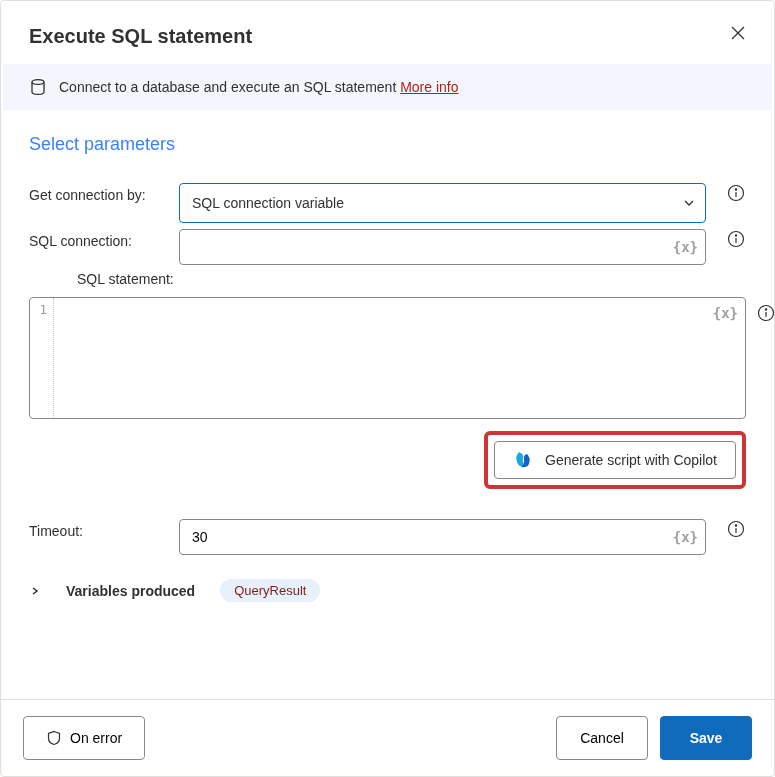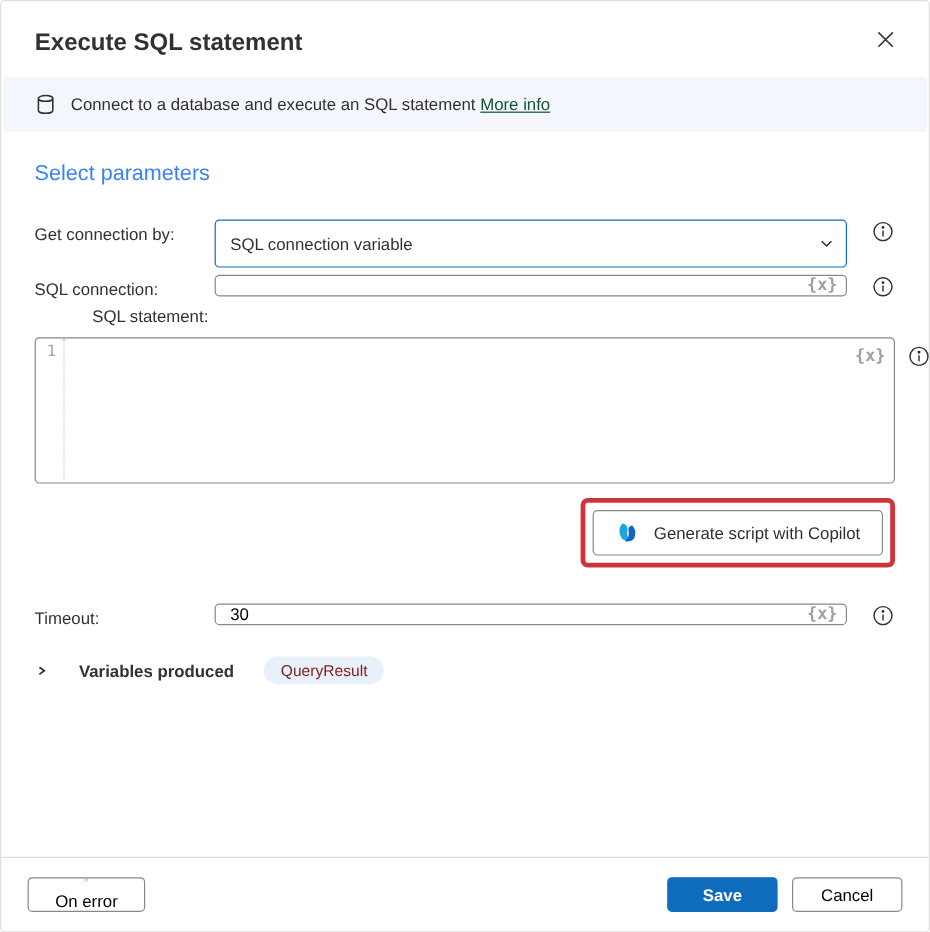--- a/index.html
+++ b/index.html
@@ -27,21 +27,21 @@
     .info-banner {
       background: #f3f6fc;
       margin: 0 2px;
       padding: 14px 26px;
       display: flex;
       align-items: center;
       gap: 12px;
     }
     .db-icon { width: 18px; height: 18px; flex-shrink: 0; }
     .info-banner .text { font-size: 14px; color: #323130; }
-    .info-banner a { color: #14532d; }
+    .info-banner a { color: #b91c1c; }
     .content {
       padding: 24px 28px 12px 28px;
       flex: 1;
       overflow: auto;
     }
     .section-title { font-size: 18px; font-weight: 400; margin-bottom: 28px; color: #3b82f6;}
     .form-row {
       display: flex;
       align-items: flex-start;
       margin-bottom: 6px;
@@ -60,21 +60,21 @@
       padding: 0 36px 0 12px;
       background: #fff;
       font-size: 14px;
       display: flex;
       align-items: center;
       cursor: pointer;
     }
     .chevron { position: absolute; right: 10px; top: 50%; transform: translateY(-50%);}
     .text-input {
       width: 100%;
-      height: 18px;
+      height: 36px;
       border: 1px solid #8a8886;
       border-radius: 4px;
       padding: 0 36px 0 12px;
       font-size: 14px;
       background: #fff;
     }
     .var-badge {
       position: absolute; right: 8px; top: 50%; transform: translateY(-50%);
       font-family: Consolas, monospace; color: #a19f9d; font-size: 14px;
       font-weight: 600;
@@ -138,33 +138,32 @@
       font-size: 13px;
     }
     .footer {
       border-top: 1px solid #e1dfdd;
       padding: 16px 22px;
       display: flex;
       align-items: center;
       gap: 12px;
     }
     .btn {
-      height: 29px;
+      height: 44px;
       border-radius: 4px;
       padding: 0 22px;
       font-size: 14px;
       cursor: pointer;
       border: 1px solid #8a8886;
       background: #fff;
       display: inline-flex;
       align-items: center;
       gap: 8px;
       min-width: 92px;
       justify-content: center;
-      flex-direction: column;
     }
     .btn.primary {
       background: #0f6cbd;
       color: #fff;
       border-color: #0f6cbd;
       font-weight: 600;
     }
     .spacer { flex: 1; }
     .shield-icon { width: 16px; height: 16px; }
   </style>
@@ -284,15 +283,15 @@
 </div>
 
 <div class="footer">
   <button class="btn">
     <svg class="shield-icon" viewBox="0 0 16 16" fill="none" stroke="#323130" stroke-width="1.2">
         <path d="M8 1.5 L13.5 3.5 V8 C13.5 11.5 11 13.8 8 14.5 C5 13.8 2.5 11.5 2.5 8 V3.5 Z"></path>
       </svg>
     <span>On error</span>
   </button>
   <div class="spacer"></div>
+  <button class="btn">Cancel</button>
   <button class="btn primary">Save</button>
-  <button class="btn">Cancel</button>
 </div>
 
 </body></html>

